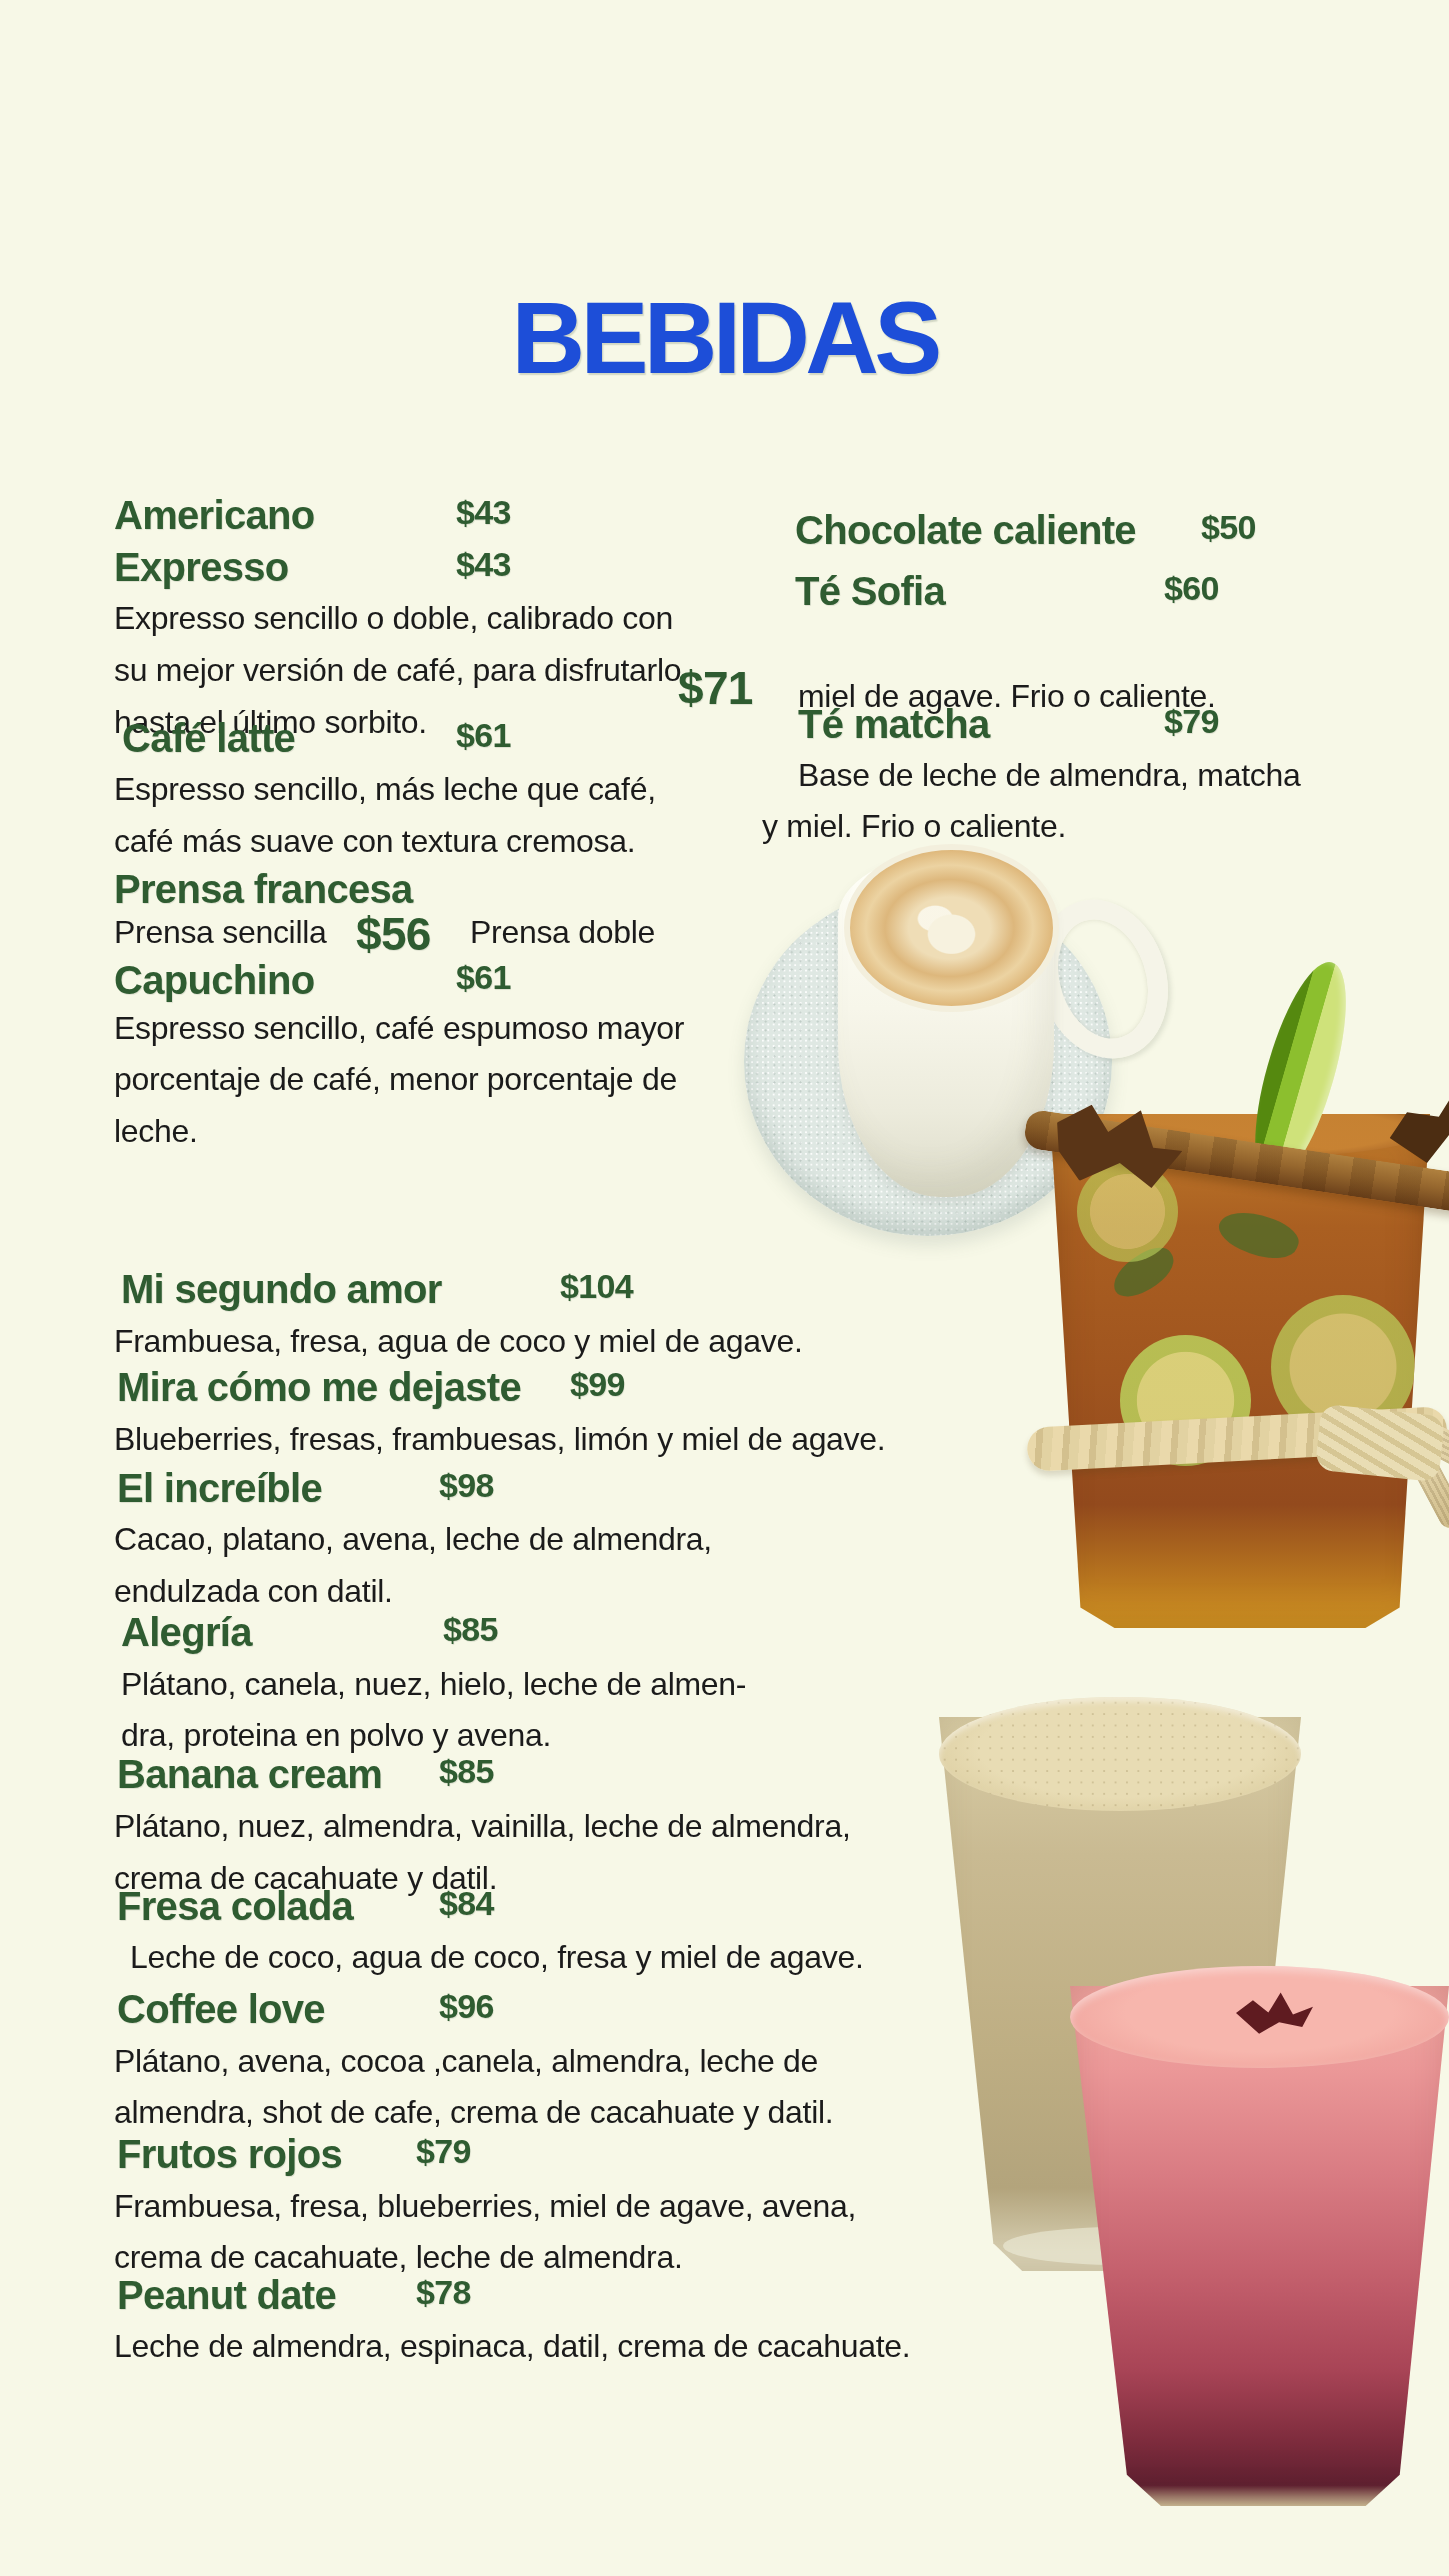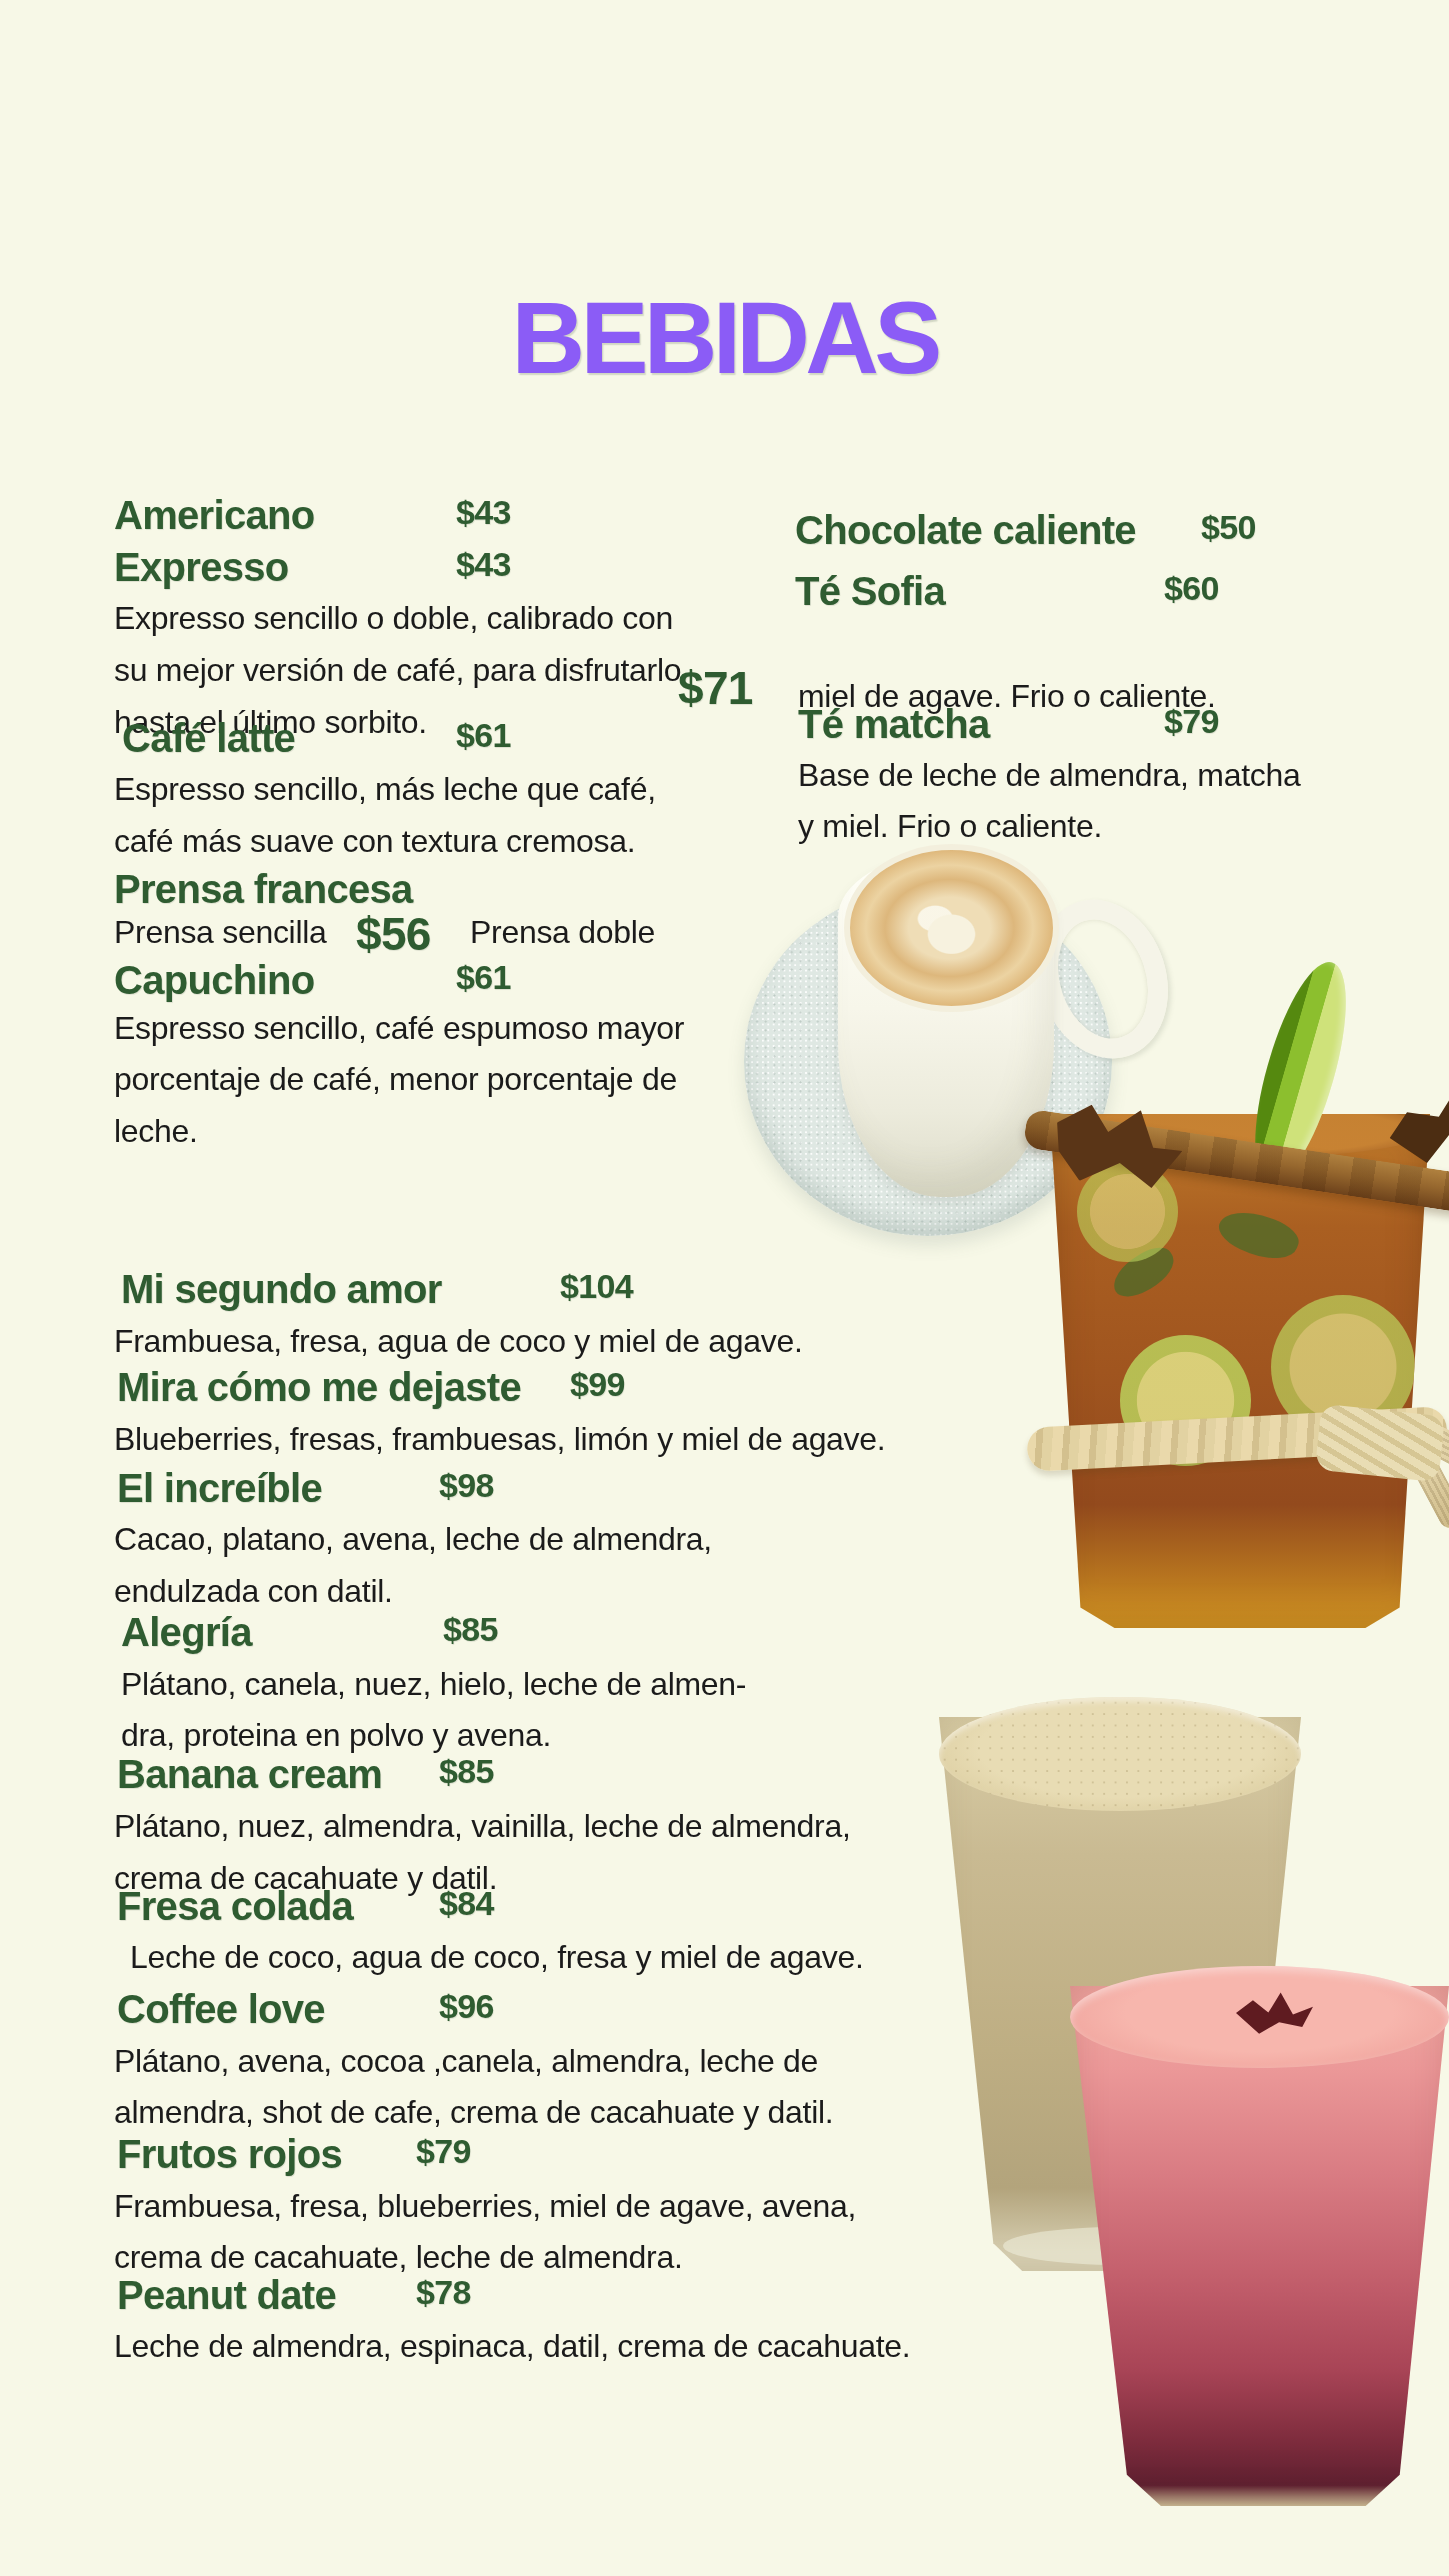--- a/index.html
+++ b/index.html
@@ -10,21 +10,21 @@
     overflow:hidden;
     position:relative;
   }
   .page{position:absolute;inset:0;width:1449px;height:2576px;overflow:hidden;}
 
   
   .title{
     position:absolute;left:0;right:0;top:280px;
     text-align:center;
     font-size:102px;font-weight:700;letter-spacing:-4.7px;
-    color:#8b5cf6;margin:0;
+    color:#1d4ed8;margin:0;
     text-shadow:1.3px 2px 1.3px rgba(40,60,40,.18);
     z-index:6;
   }
   .nm{
     position:absolute;font-size:40px;font-weight:700;letter-spacing:-0.7px;
     color:#2f5c31;white-space:nowrap;z-index:6;
     text-shadow:0.7px 1.3px 0.7px rgba(40,60,40,.12);
   }
   .pr{
     position:absolute;font-size:34px;font-weight:700;letter-spacing:-0.7px;
@@ -215,21 +215,21 @@
   <span class="nm" style="left:795px;top:508px">Chocolate caliente</span>
   <span class="pr" style="left:1201px;top:508px">$50</span>
 
   <span class="nm" style="left:795px;top:569px">Té Sofia</span>
   <span class="pr" style="left:1164px;top:569px">$60</span>
   <span class="ds" style="left:798px;top:678px">miel de agave. Frio o caliente.</span>
 
   <span class="nm" style="left:798px;top:702px">Té matcha</span>
   <span class="pr" style="left:1164px;top:702px">$79</span>
   <span class="ds" style="left:798px;top:757px">Base de leche de almendra, matcha</span>
-  <span class="ds" style="left:798px;top:808px">y miel. Frio o caliente.</span>
+  <span class="ds" style="left:762px;top:808px">y miel. Frio o caliente.</span>
 
   <span class="nm" style="left:121px;top:1267px">Mi segundo amor</span>
   <span class="pr" style="left:560px;top:1267px">$104</span>
   <span class="ds" style="left:114px;top:1323px">Frambuesa, fresa, agua de coco y miel de agave.</span>
 
   <span class="nm" style="left:117px;top:1365px">Mira cómo me dejaste</span>
   <span class="pr" style="left:570px;top:1365px">$99</span>
   <span class="ds" style="left:114px;top:1421px">Blueberries, fresas, frambuesas, limón y miel de agave.</span>
 
   <span class="nm" style="left:117px;top:1466px">El increíble</span>

